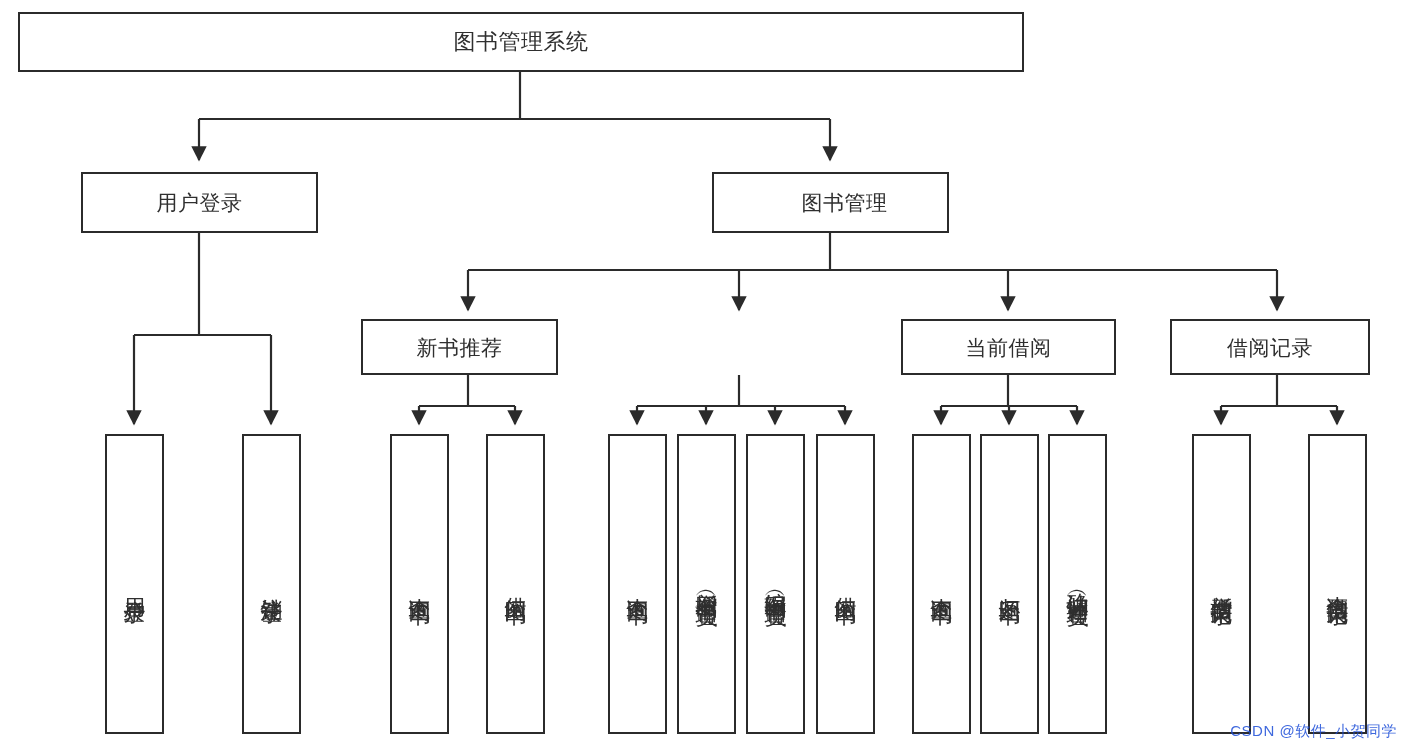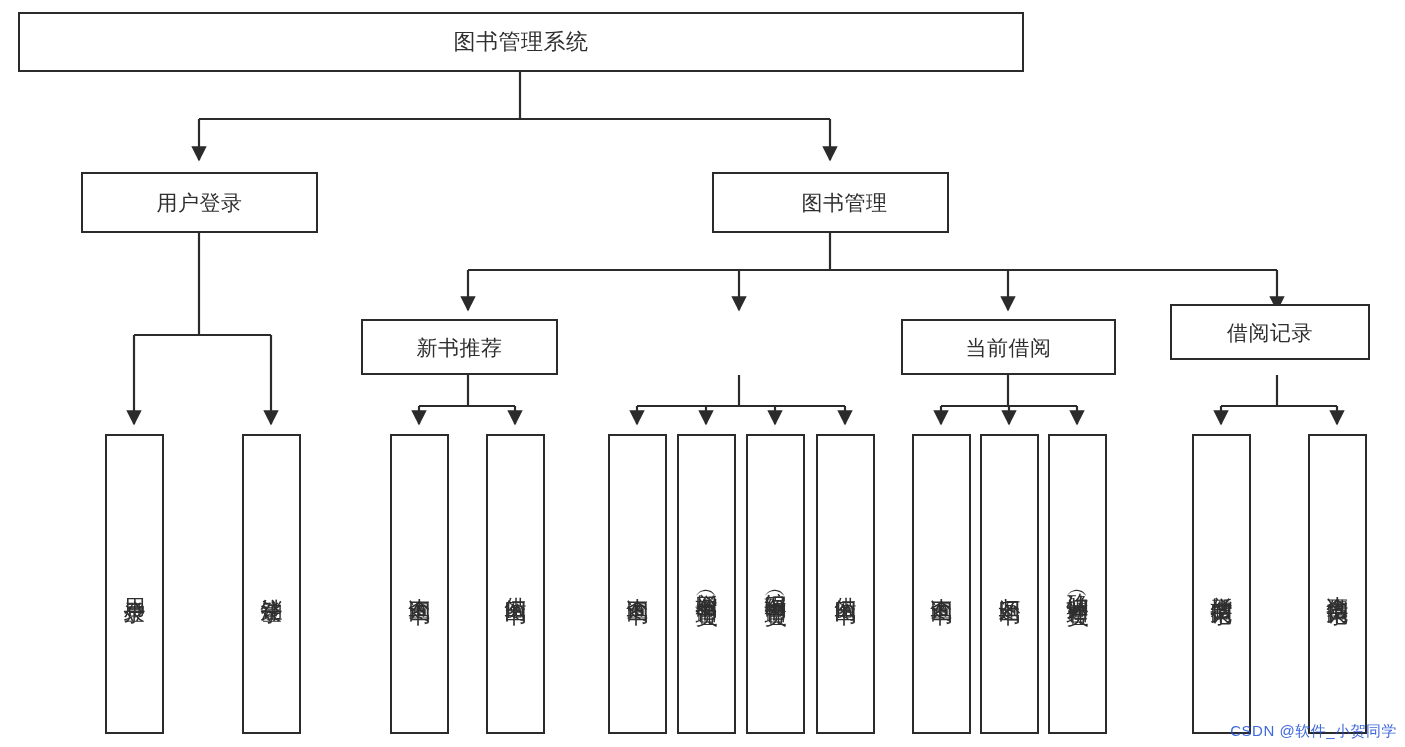--- a/index.html
+++ b/index.html
@@ -135,21 +135,21 @@
   <div class="node h" style="left:712px; top:172px; width:237px; height:61px;padding-left:28px;">
     <span>图书管理</span>
   </div>
 
   <div class="node h" style="left:361px; top:319px; width:197px; height:56px;">
     <span>新书推荐</span>
   </div>
   <div class="node h" style="left:901px; top:319px; width:215px; height:56px;">
     <span>当前借阅</span>
   </div>
-  <div class="node h" style="left:1170px; top:304px; width:200px; height:56px;">
+  <div class="node h" style="left:1170px; top:319px; width:200px; height:56px;">
     <span>借阅记录</span>
   </div>
 
   <div class="node v" style="left:105px; top:434px; width:59px; height:300px;">
     <span class="vtxt">用户登录</span>
   </div>
   <div class="node v" style="left:242px; top:434px; width:59px; height:300px;">
     <span class="vtxt">注销登录</span>
   </div>
 

